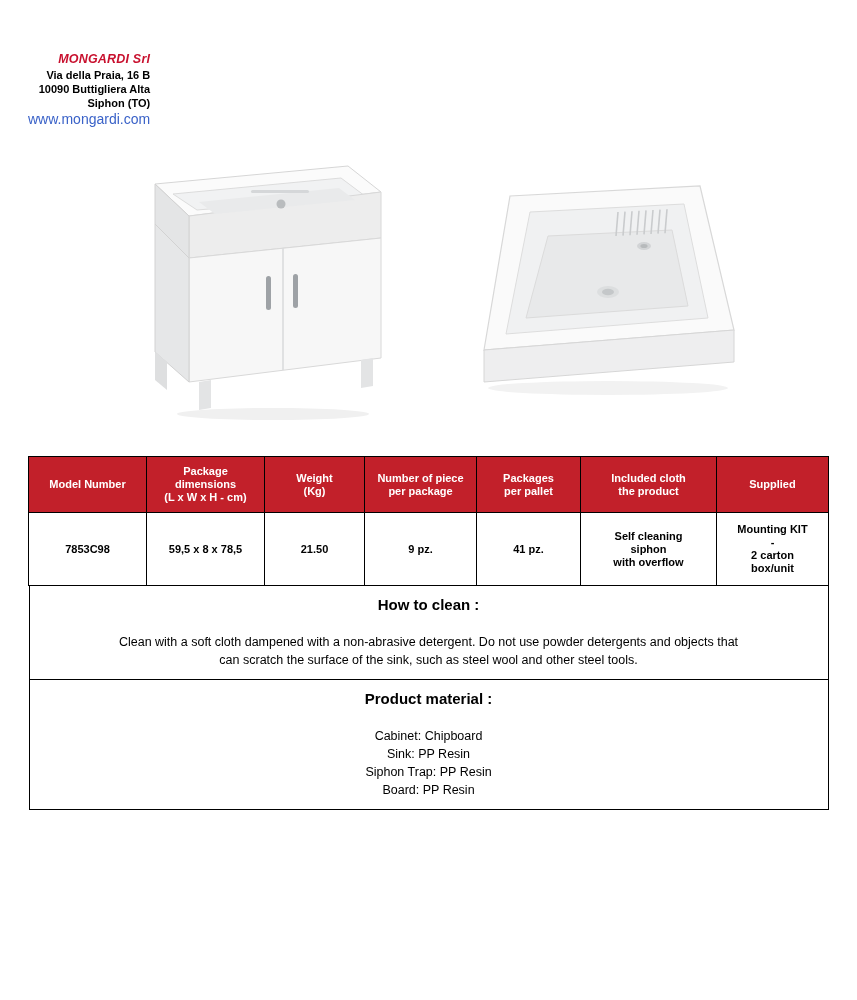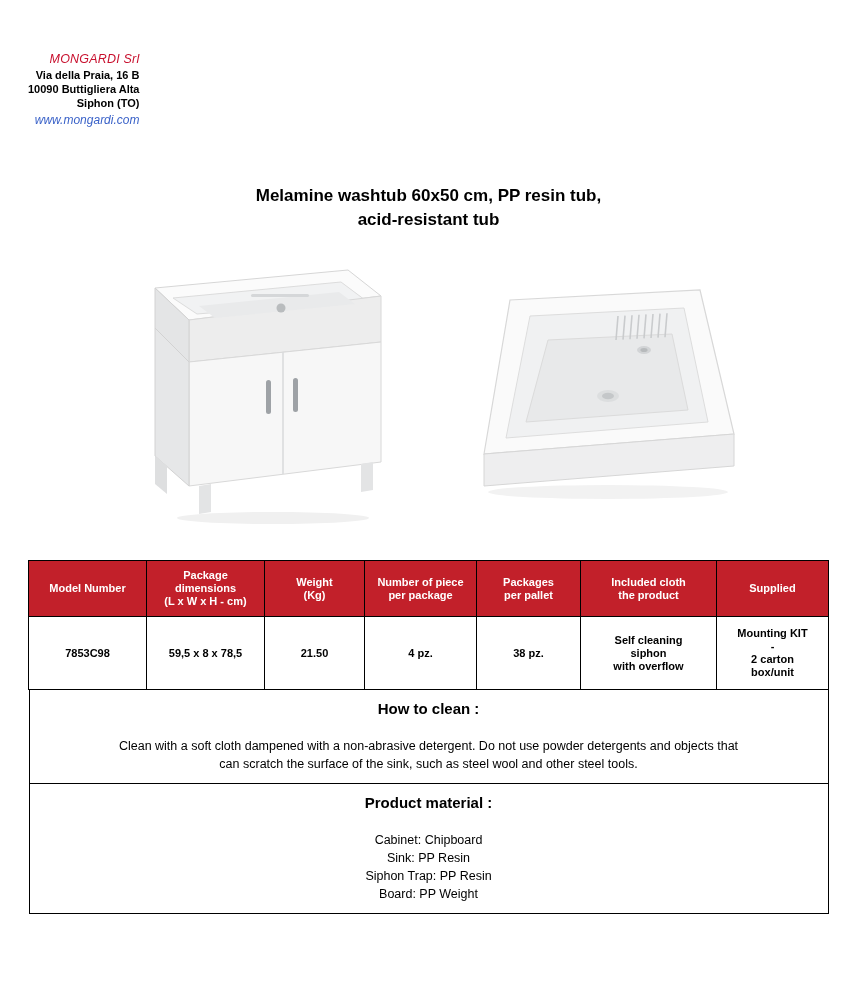--- a/index.html
+++ b/index.html
@@ -33,37 +33,36 @@
     margin-left: 12px;
     margin-top: 12px;
   }
   .company-block {
     text-align: right;
     margin-top: 10px;
     margin-right: 8px;
   }
   .company-name {
     color: #c8102e;
-    font-weight: normal;
+    font-weight: bold;
     font-style: italic;
     font-size: 12.5px;
     letter-spacing: .2px;
   }
   .company-address {
     margin-top: 2px;
     font-size: 11px;
     font-weight: bold;
     line-height: 14px;
     color: #000;
   }
   .company-website {
     margin-top: 32px;
-    font-size: 12px;
+    font-size: 14px;
     color: #3a62c8;
-    font-style: italic;
     text-decoration: none;
   }
 
   
   .title {
     text-align: center;
     font-size: 17px;
     font-weight: bold;
     line-height: 24px;
     margin-top: 56px;
@@ -152,24 +151,20 @@
       <div class="company-name">MONGARDI Srl</div>
       <div class="company-address">
         <div>Via della Praia, 16 B</div>
         <div>10090 Buttigliera Alta</div>
         <div>Siphon (TO)</div>
       </div>
       <a class="company-website" href="#">www.mongardi.com</a>
     </div>
   </div>
 
-  <div class="title">
-    <span>Melamine washtub 60x50 cm, PP resin tub,</span>
-    <span class="line2">acid-resistant tub</span>
-  </div>
 
   <div class="images">
 
     <div class="img-left">
       <svg width="260" height="280" viewBox="0 0 260 280">
 
         <polygon points="22,38 215,20 248,46 56,70" fill="#fbfbfb" stroke="#d6d6d6" stroke-width="1"></polygon>
         <polygon points="40,48 208,32 232,50 64,64" fill="#f1f2f3" stroke="#dcdcdc" stroke-width="1"></polygon>
         <polygon points="56,70 248,46 248,92 56,112" fill="#ededed" stroke="#d8d8d8" stroke-width="1"></polygon>
         <polygon points="22,38 56,70 56,112 22,78" fill="#e4e5e6" stroke="#d2d2d2" stroke-width="1"></polygon>
@@ -266,22 +261,22 @@
         <th>
           <span>Supplied</span>
         </th>
       </tr>
     </thead>
     <tbody>
       <tr>
         <td>7853C98</td>
         <td>59,5 x 8 x 78,5</td>
         <td>21.50</td>
-        <td>4 pz.</td>
-        <td>38 pz.</td>
+        <td>9 pz.</td>
+        <td>41 pz.</td>
         <td>
           <span>Self cleaning siphon</span><br>
           <span>with overflow</span>
         </td>
         <td>
           <span>Mounting KIT</span><br>
           <span>-</span><br>
           <span>2 carton</span><br>
           <span>box/unit</span>
         </td>
@@ -301,19 +296,19 @@
       </td>
     </tr>
     <tr>
       <td class="section-head cell-noborder-bottom">Product material :</td>
     </tr>
     <tr>
       <td class="section-body cell-noborder-top">
         <span class="ln">Cabinet: Chipboard</span>
         <span class="ln">Sink: PP Resin</span>
         <span class="ln">Siphon Trap: PP Resin</span>
-        <span class="ln">Board: PP Weight</span>
+        <span class="ln">Board: PP Resin</span>
       </td>
     </tr>
   </tbody>
     </table>
 
 </div>
 
 </body></html>

